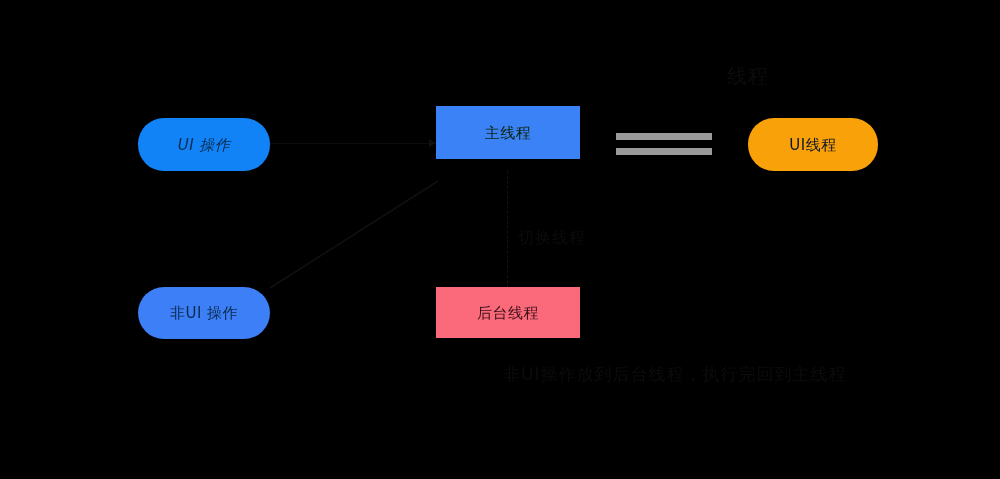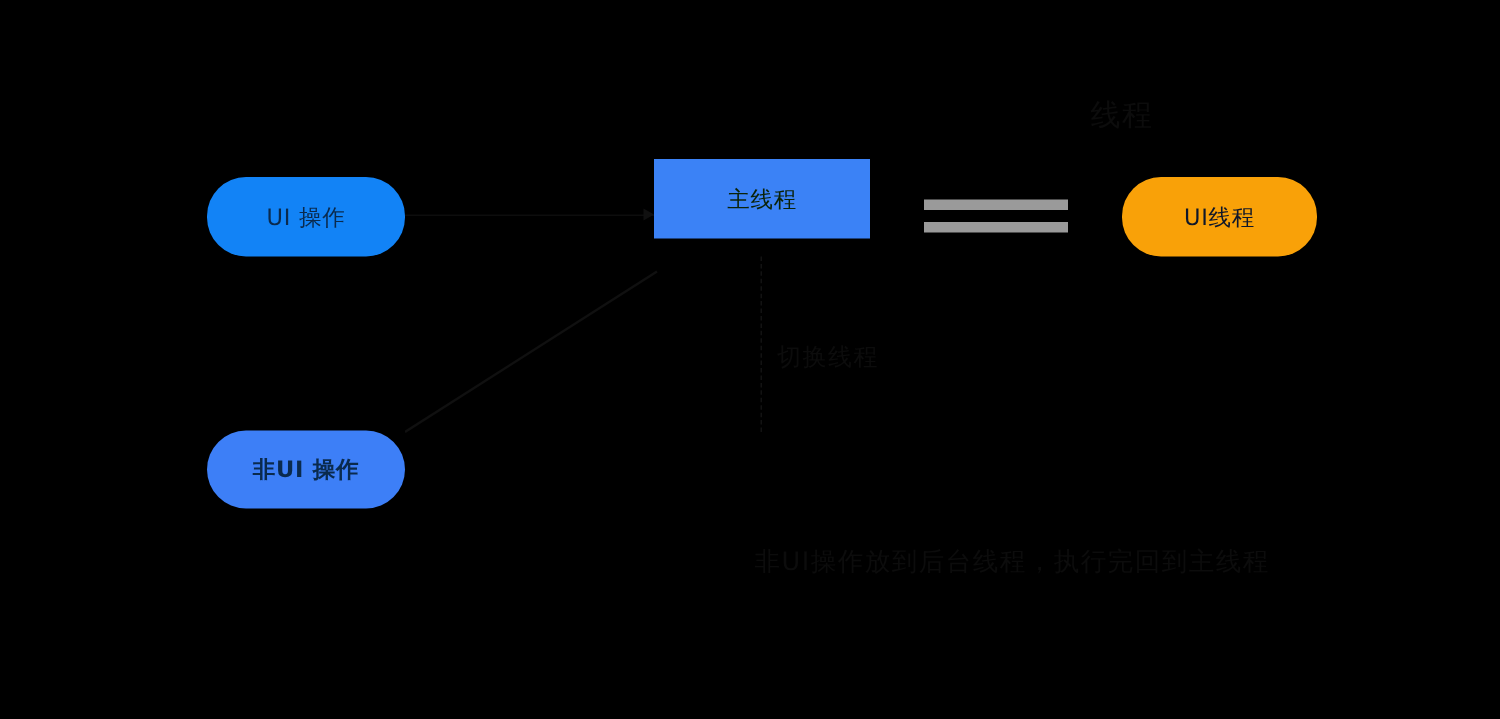--- a/index.html
+++ b/index.html
@@ -30,29 +30,29 @@
     letter-spacing: 0.5px;
   }
   
   #node-ui-op {
     left: 138px;  top: 118px;
     width: 132px; height: 53px;
     background: #1283f6;
     border-radius: 26px;
     color: #0a2a4d;
     font-size: 15px;
+    font-style: italic;
   }
   #node-nonui-op {
     left: 138px;  top: 287px;
     width: 132px; height: 52px;
     background: #3d7ff7;
     border-radius: 26px;
     color: #0a2a4d;
     font-size: 15px;
-    font-weight: bold;
   }
   #node-main-thread {
     left: 436px;  top: 106px;
     width: 144px; height: 53px;
     background: #3b82f6;
     border-radius: 0px;
     color: #0b2207;
     font-size: 15px;
   }
   #node-bg-thread {
@@ -153,20 +153,23 @@
   </div>
 
   <div class="node" id="node-nonui-op">
     <span>非UI 操作</span>
   </div>
 
   <div class="node" id="node-main-thread">
     <span>主线程</span>
   </div>
 
+  <div class="node" id="node-bg-thread">
+    <span>后台线程</span>
+  </div>
 
   <div class="node" id="node-ui-thread">
     <span>UI线程</span>
   </div>
 
   <div class="dark-label" id="label-heading">线程</div>
 
   <div class="dark-label" id="label-switch">切换线程</div>
 
   <div class="dark-label" id="label-caption">非UI操作放到后台线程，执行完回到主线程</div>

